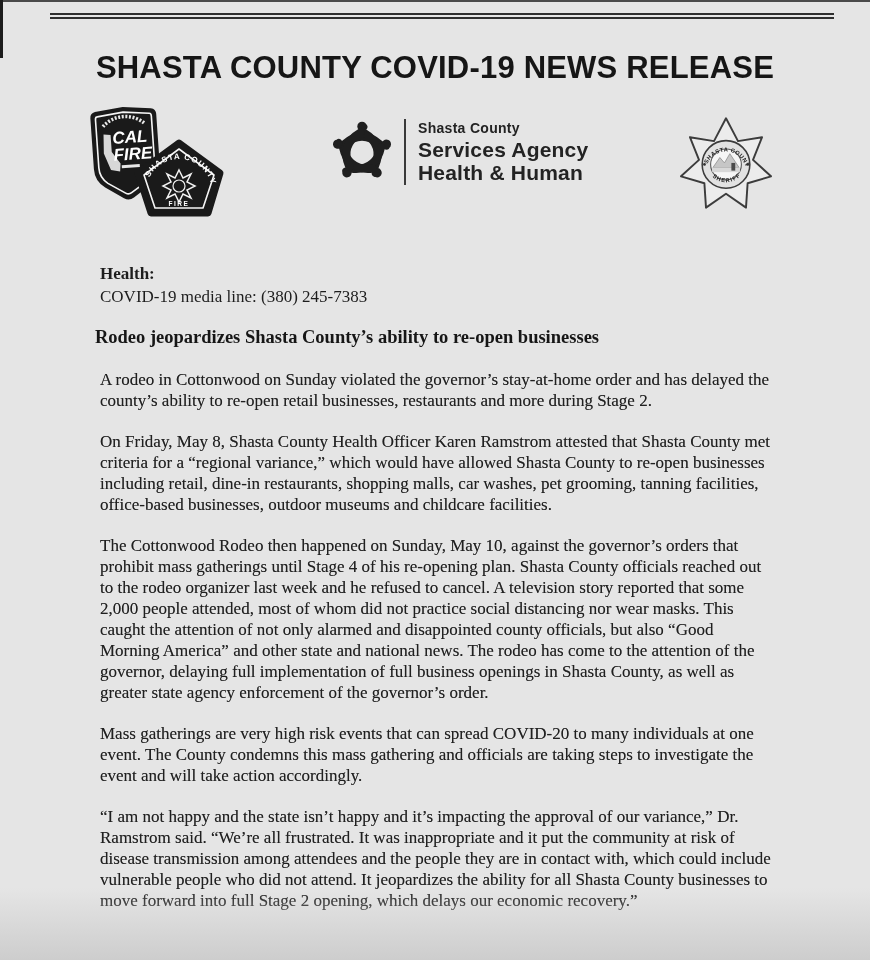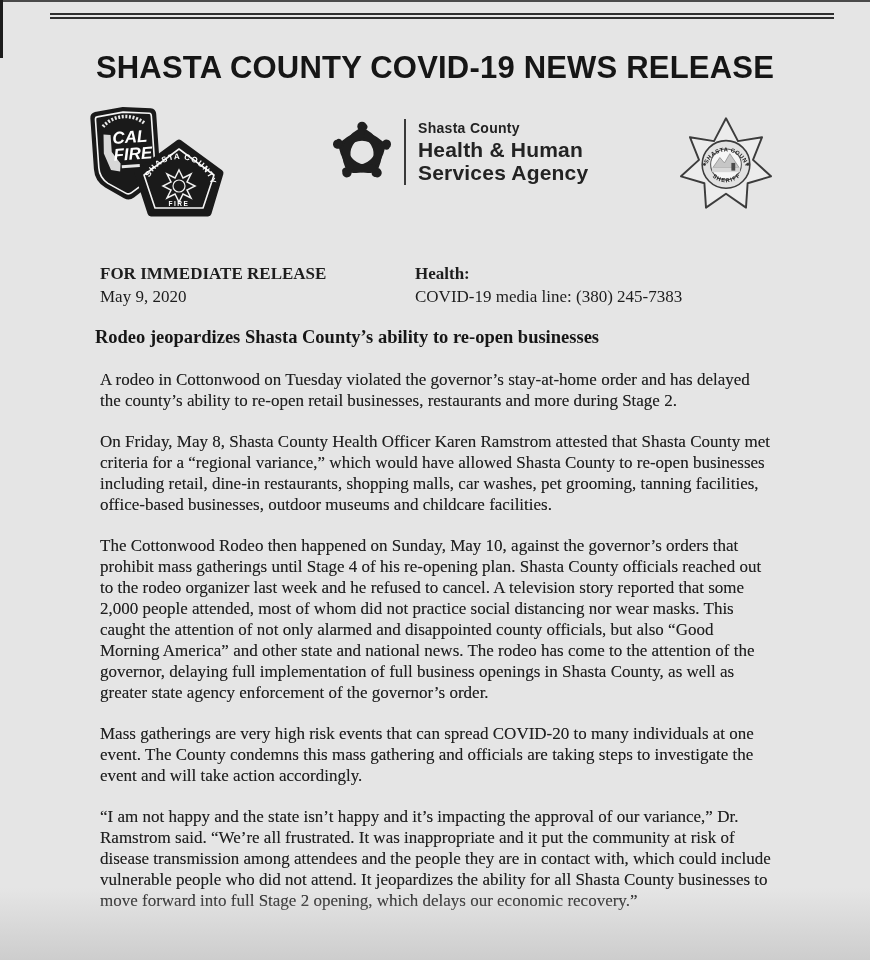--- a/index.html
+++ b/index.html
@@ -109,22 +109,22 @@
           <g transform="rotate(288 30 30)">
             <circle cx="30" cy="6" r="4.4"></circle>
             <path d="M13,23 Q30,8 47,23" fill="none" stroke="#1f1f1f" stroke-width="7.5" stroke-linecap="round"></path>
             <circle cx="53" cy="25" r="2.8"></circle>
           </g>
         </g>
       </svg>
       <div class="hhsa-divider"></div>
       <div class="hhsa-text">
         <div class="hhsa-county">Shasta County</div>
+        <div class="hhsa-big">Services Agency</div>
         <div class="hhsa-big">Health &amp; Human</div>
-        <div class="hhsa-big">Services Agency</div>
       </div>
     </div>
 
     <div class="logo-sheriff">
       <svg width="100" height="118" viewBox="0 0 130 132">
         <path d="M65,4 L80.6,33.6 L111.9,28.6 L100.1,58 L123.5,79.4 L93.1,88.4 L91,120.1 L65,102 L39,120.1 L36.9,88.4 L6.5,79.4 L29.9,58 L18.1,28.6 L49.4,33.6 Z" fill="#ececec" stroke="#3c3c3c" stroke-width="2.5" stroke-linejoin="round"></path>
         <circle cx="65" cy="64" r="31" fill="#e2e2e2" stroke="#3c3c3c" stroke-width="2"></circle>
         <circle cx="65" cy="64" r="20" fill="#f6f6f6" stroke="#555555" stroke-width="1.4"></circle>
         <path d="M48,68 L57,55 L63,62 L70,50 L82,68 Z" fill="#c6c6c6" stroke="#8a8a8a" stroke-width="1"></path>
         <rect x="47" y="68" width="36" height="6" fill="#d8d8d8"></rect>
@@ -139,34 +139,30 @@
         <text font-size="7.5" font-weight="bold" fill="#222222" letter-spacing="1.4">
           <textPath href="#sher-bot" startOffset="16%">SHERIFF</textPath>
         </text>
         <circle cx="37" cy="64" r="1.8" fill="#333333"></circle>
         <circle cx="93" cy="64" r="1.8" fill="#333333"></circle>
       </svg>
     </div>
   </div>
 
   <div class="release-row">
-    <div class="release-left">
-      <div class="ri-label">FOR IMMEDIATE RELEASE</div>
-      <div class="ri-value">May 9, 2020</div>
-    </div>
     <div class="release-right">
       <div class="ri-label">Health:</div>
       <div class="ri-value">COVID-19 media line: (380) 245-7383</div>
     </div>
   </div>
 
   <h2 class="headline">Rodeo jeopardizes Shasta County’s ability to re-open businesses</h2>
 
   <div class="content">
-    <p>A rodeo in Cottonwood on Tuesday violated the governor’s stay-at-home order and has delayed the county’s ability to re-open retail businesses, restaurants and more during Stage 2.</p>
+    <p>A rodeo in Cottonwood on Sunday violated the governor’s stay-at-home order and has delayed the county’s ability to re-open retail businesses, restaurants and more during Stage 2.</p>
     <p>On Friday, May 8, Shasta County Health Officer Karen Ramstrom attested that Shasta County met criteria for a “regional variance,” which would have allowed Shasta County to re-open businesses including retail, dine-in restaurants, shopping malls, car washes, pet grooming, tanning facilities, office-based businesses, outdoor museums and childcare facilities.</p>
     <p>The Cottonwood Rodeo then happened on Sunday, May 10, against the governor’s orders that prohibit mass gatherings until Stage 4 of his re-opening plan. Shasta County officials reached out to the rodeo organizer last week and he refused to cancel. A television story reported that some 2,000 people attended, most of whom did not practice social distancing nor wear masks. This caught the attention of not only alarmed and disappointed county officials, but also “Good Morning America” and other state and national news. The rodeo has come to the attention of the governor, delaying full implementation of full business openings in Shasta County, as well as greater state agency enforcement of the governor’s order.</p>
     <p>Mass gatherings are very high risk events that can spread COVID-20 to many individuals at one event. The County condemns this mass gathering and officials are taking steps to investigate the event and will take action accordingly.</p>
     <p>“I am not happy and the state isn’t happy and it’s impacting the approval of our variance,” Dr. Ramstrom said. “We’re all frustrated. It was inappropriate and it put the community at risk of disease transmission among attendees and the people they are in contact with, which could include vulnerable people who did not attend. It jeopardizes the ability for all Shasta County businesses to move forward into full Stage 2 opening, which delays our economic recovery.”</p>
   </div>
 
   <div class="fade-bottom"></div>
 </div>
 
 </body></html>

